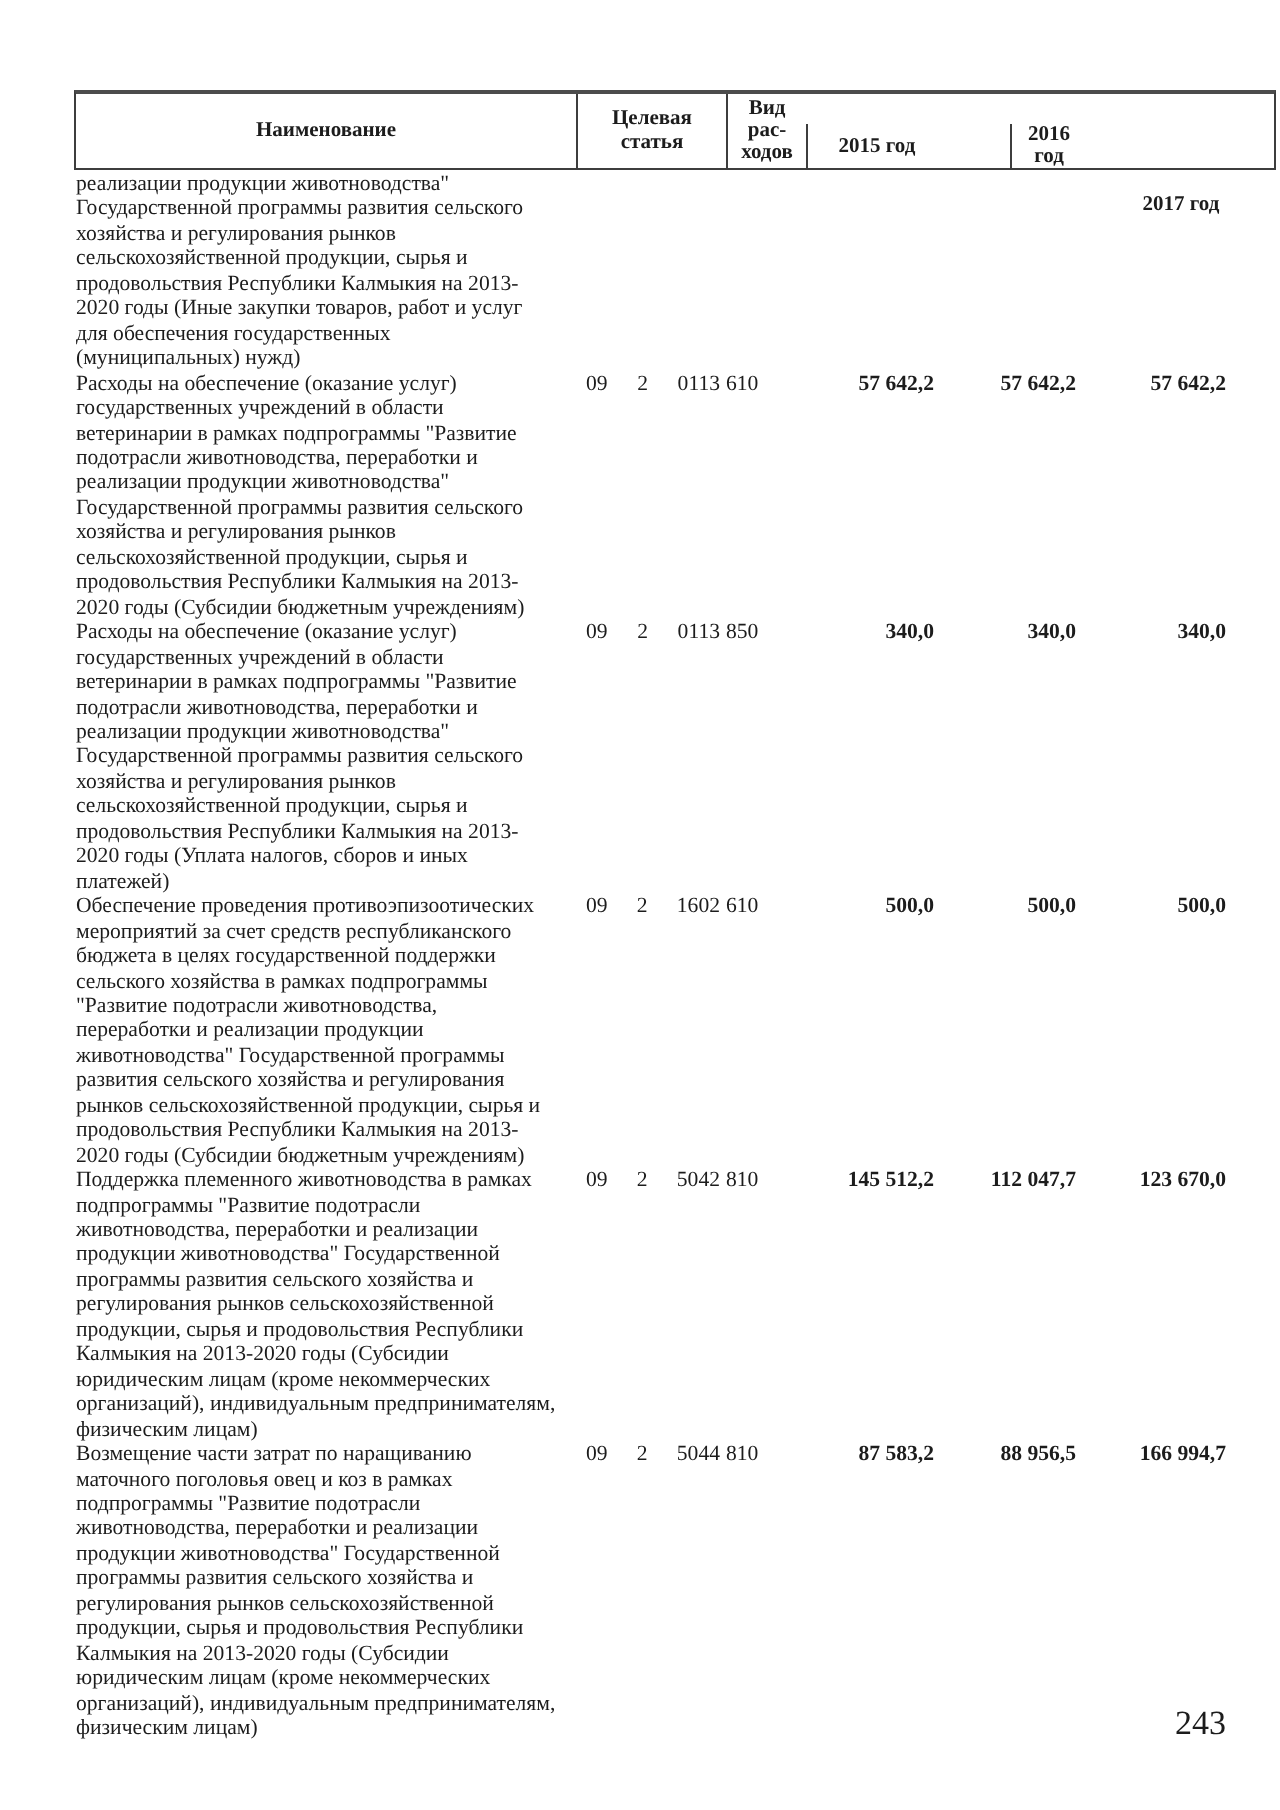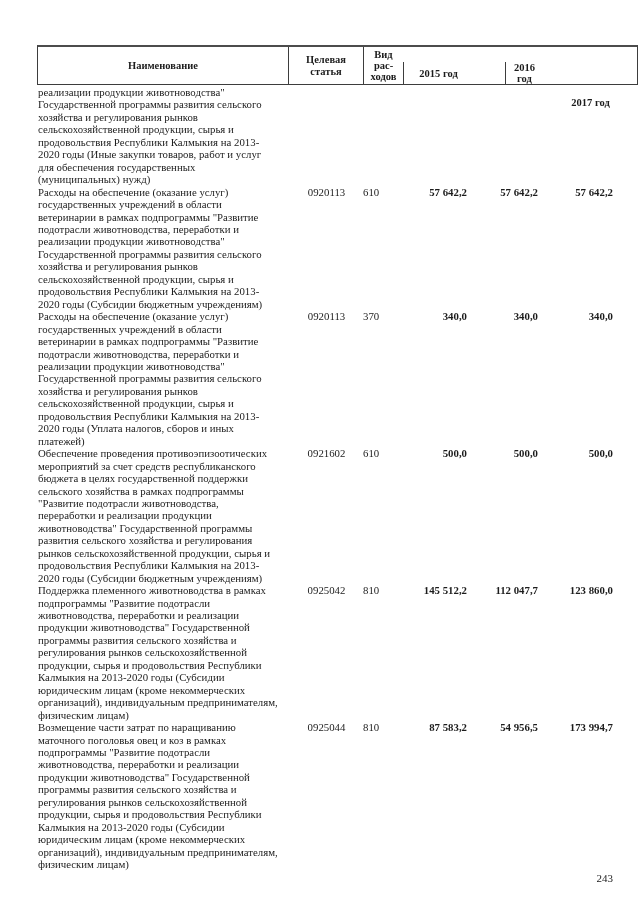--- a/index.html
+++ b/index.html
@@ -44,32 +44,32 @@
     display:grid;
     grid-template-columns:250px 75px 40px 70px 70px 94px;
     align-items:start;
   }
   .cell {
     font-size:10.8px;
     line-height:12.45px;
   }
   .c-name { white-space:pre; }
   .c-ta {
-    display:flex; justify-content:center;
+    display:flex; justify-content:space-between;
     padding:0 3px 0 5px;
   }
   .c-vid { padding-right:1px; white-space:nowrap; }
   .amt   { text-align:right; white-space:nowrap;font-weight:bold; }
   .a15 { padding-right:6px; }
   .a16 { padding-right:5px; }
   .a17 { padding-right:24px; }
   .page-number {
     position:absolute;
-    right:27px; top:872px;
-    font-size:11px;
+    right:27px; top:852px;
+    font-size:17px;
   }
 </style>
 </head>
 <body>
 
 <div class="page">
 
   <div class="doc-table">
 
     <div class="thead">
@@ -138,21 +138,21 @@
 хозяйства и регулирования рынков
 сельскохозяйственной продукции, сырья и
 продовольствия Республики Калмыкия на 2013-
 2020 годы (Уплата налогов, сборов и иных
 платежей)</div>
         <div class="cell c-ta">
           <span>09</span>
           <span>2</span>
           <span>0113</span>
         </div>
-        <div class="cell c-vid">370</div>
+        <div class="cell c-vid">850</div>
         <div class="cell amt a15">340,0</div>
         <div class="cell amt a16">340,0</div>
         <div class="cell amt a17">340,0</div>
       </div>
 
       <div class="row">
         <div class="cell c-name">Обеспечение проведения противоэпизоотических
 мероприятий за счет средств республиканского
 бюджета в целях государственной поддержки
 сельского хозяйства в рамках подпрограммы
@@ -187,21 +187,21 @@
 организаций), индивидуальным предпринимателям,
 физическим лицам)</div>
         <div class="cell c-ta">
           <span>09</span>
           <span>2</span>
           <span>5042</span>
         </div>
         <div class="cell c-vid">810</div>
         <div class="cell amt a15">145 512,2</div>
         <div class="cell amt a16">112 047,7</div>
-        <div class="cell amt a17">123 860,0</div>
+        <div class="cell amt a17">123 670,0</div>
       </div>
 
       <div class="row">
         <div class="cell c-name">Возмещение части затрат по наращиванию
 маточного поголовья овец и коз в рамках
 подпрограммы "Развитие подотрасли
 животноводства, переработки и реализации
 продукции животноводства" Государственной
 программы развития сельского хозяйства и
 регулирования рынков сельскохозяйственной
@@ -210,22 +210,22 @@
 юридическим лицам (кроме некоммерческих
 организаций), индивидуальным предпринимателям,
 физическим лицам)</div>
         <div class="cell c-ta">
           <span>09</span>
           <span>2</span>
           <span>5044</span>
         </div>
         <div class="cell c-vid">810</div>
         <div class="cell amt a15">87 583,2</div>
-        <div class="cell amt a16">54 956,5</div>
-        <div class="cell amt a17">173 994,7</div>
+        <div class="cell amt a16">88 956,5</div>
+        <div class="cell amt a17">166 994,7</div>
       </div>
 
     </div>
   </div>
 
   <div class="page-number">243</div>
 
 </div>
 
 </body></html>

